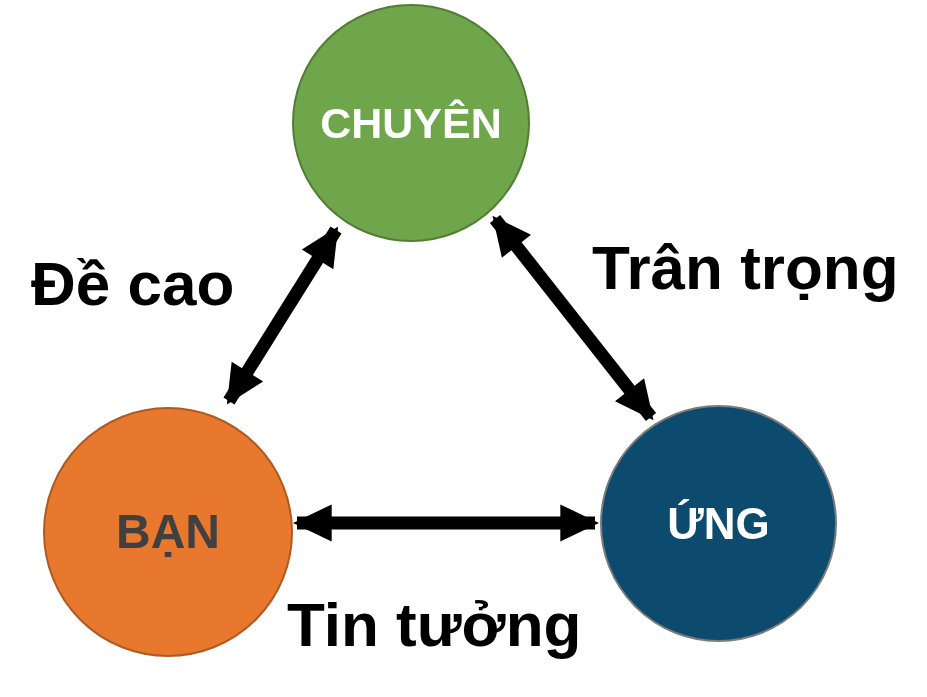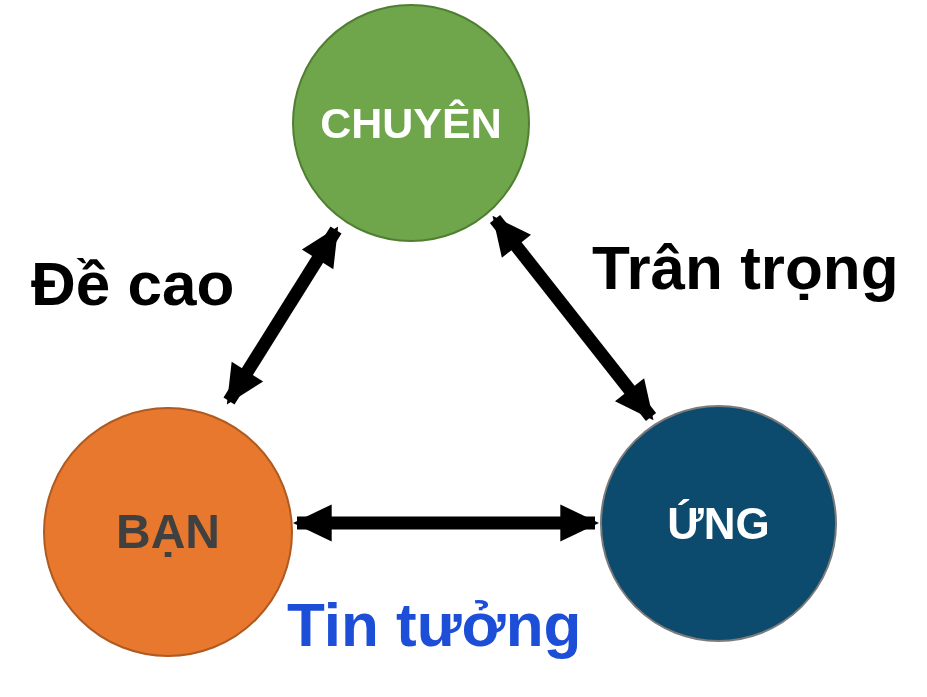--- a/index.html
+++ b/index.html
@@ -92,15 +92,15 @@
   </div>
 
   <div class="node" id="node-ung-vien" style="background-color: #0c4a6e; border-color: rgb(123, 123, 123); color: rgb(255, 255, 255);">
     <span class="line">ỨNG</span>
   </div>
 
   <div class="edge-label" id="label-de-cao" style="color: rgb(0, 0, 0);">Đề cao</div>
 
   <div class="edge-label" id="label-tran-trong" style="color: rgb(0, 0, 0);">Trân trọng</div>
 
-  <div class="edge-label" id="label-tin-tuong" style="color: #1d4ed8;">Tin tưởng</div>
+  <div class="edge-label" id="label-tin-tuong" style="color: #000000;">Tin tưởng</div>
 
 </div>
 
 </body></html>

